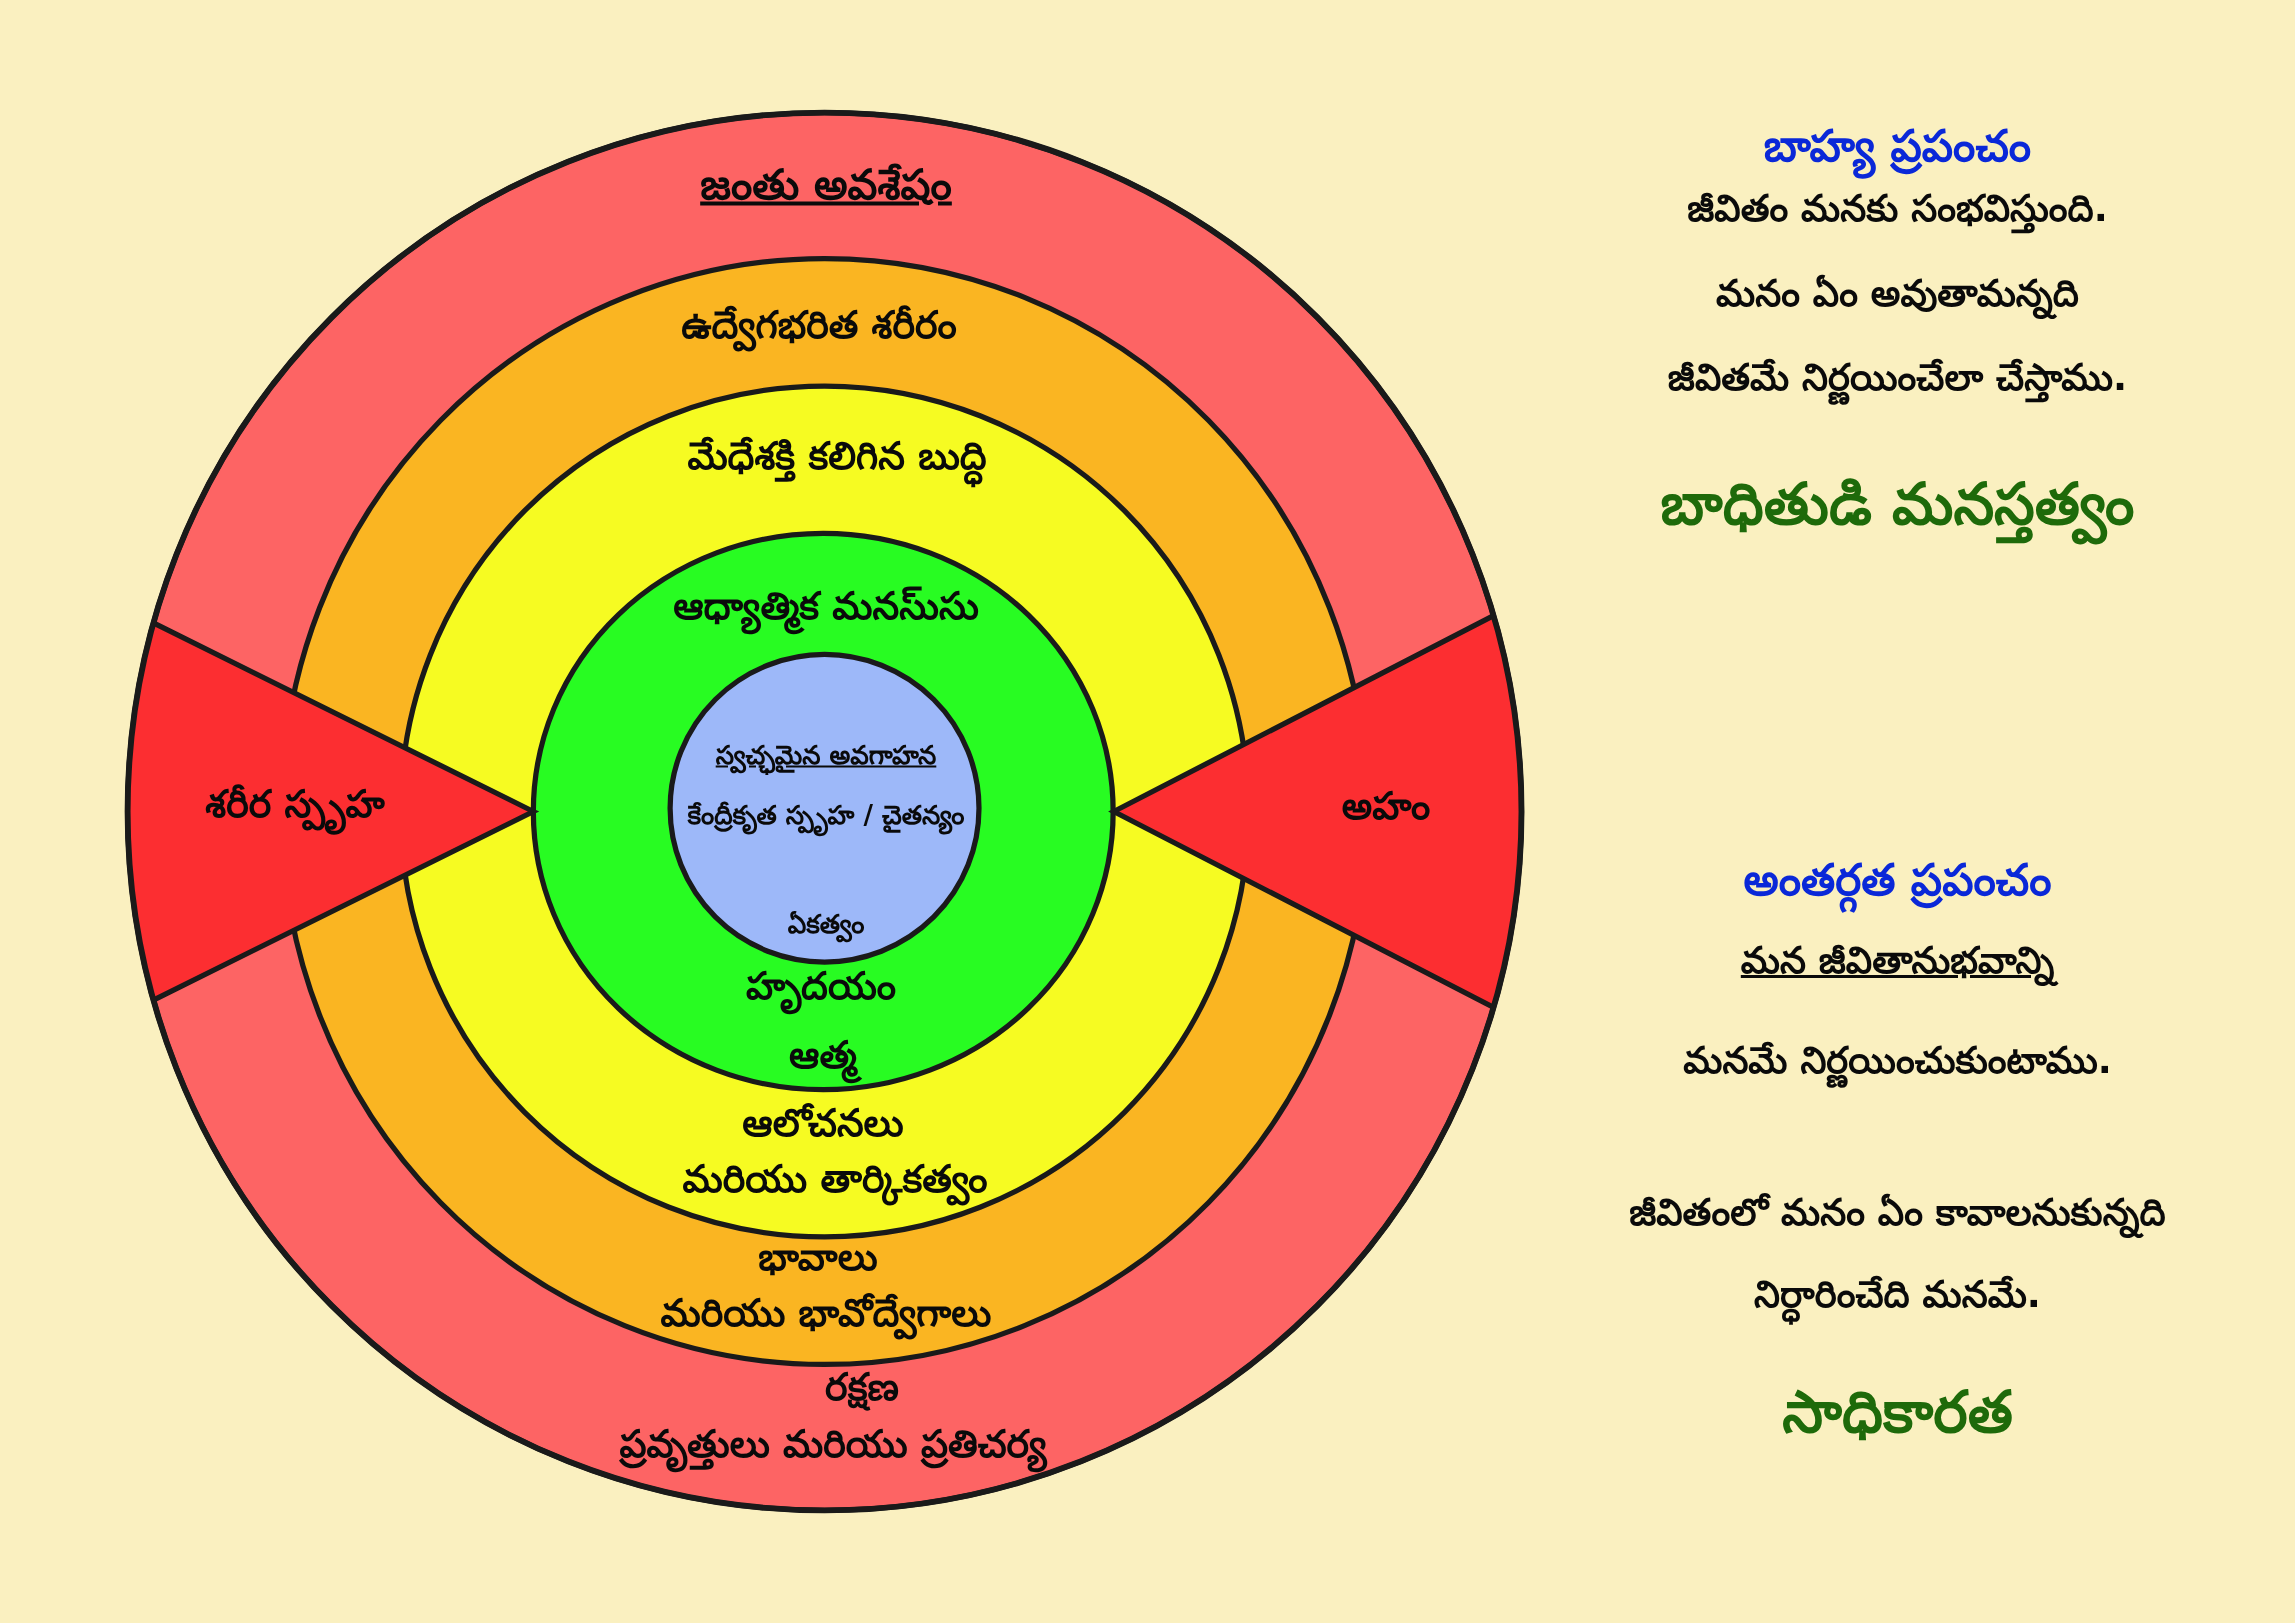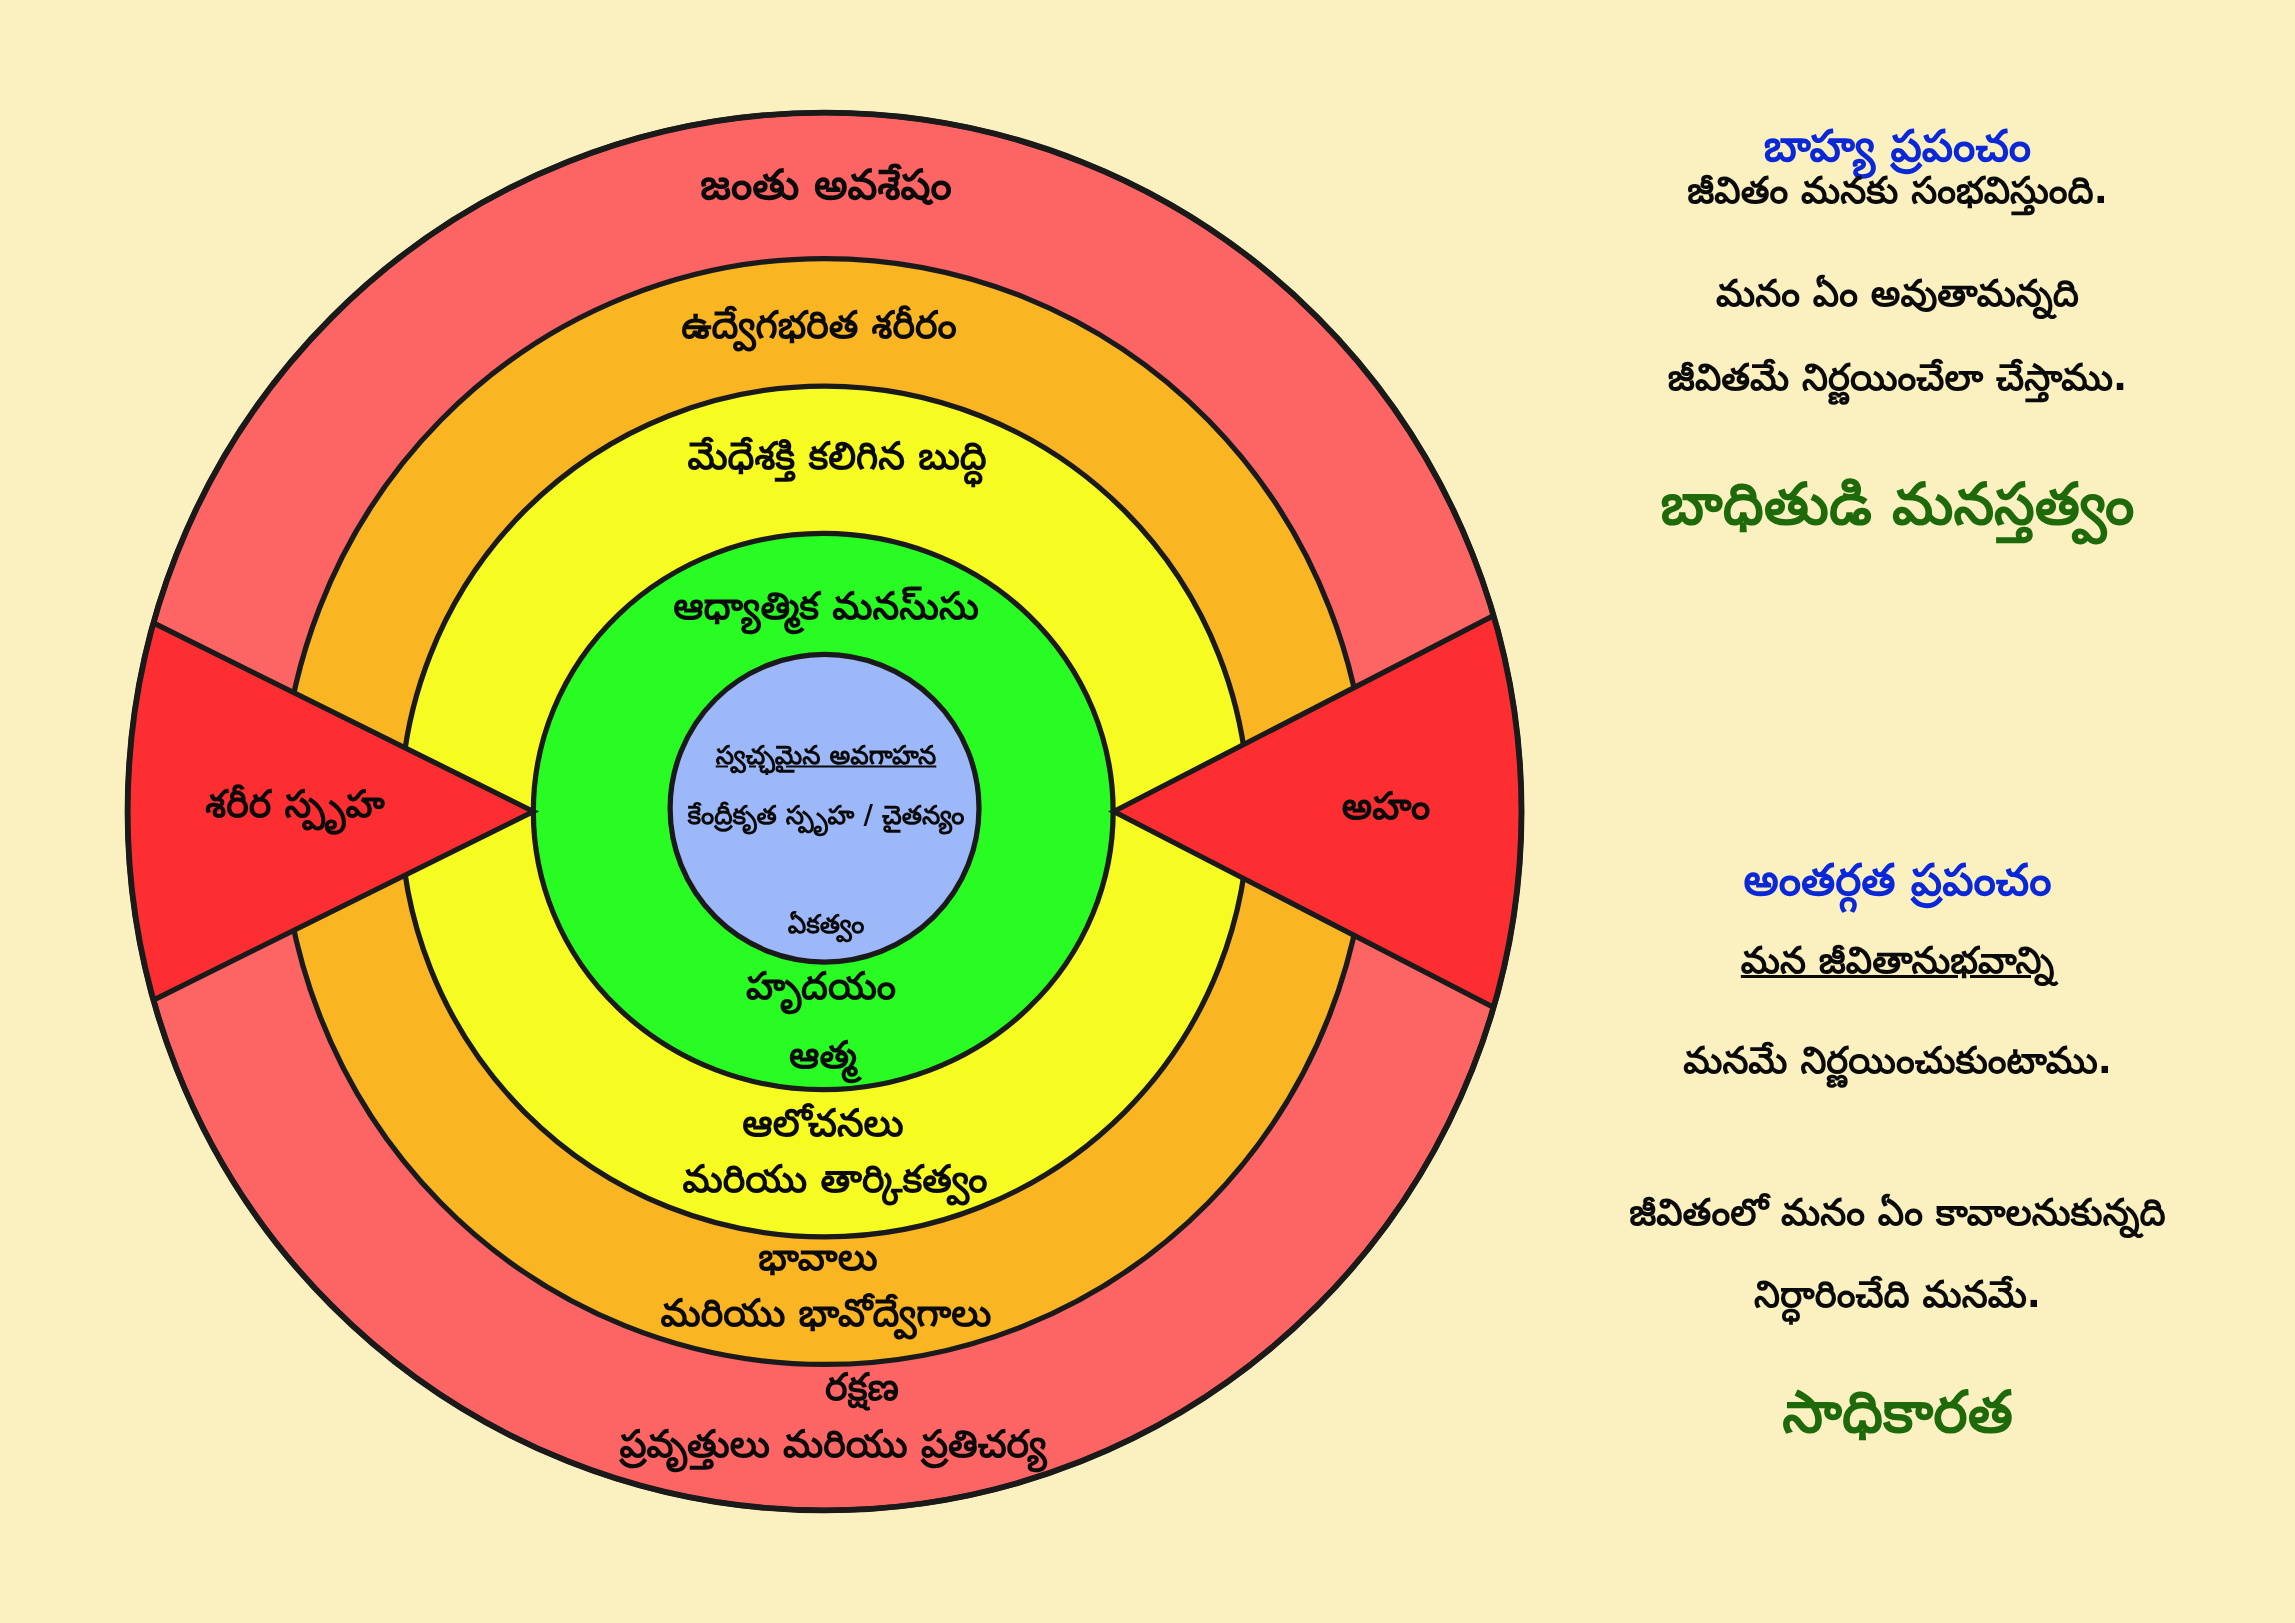--- a/index.html
+++ b/index.html
@@ -8,21 +8,21 @@
     background: #FAF0C0;
     font-family: "DejaVu Sans", sans-serif;
     position: relative;
   }
   #diagram { position: absolute; left: 0; top: 0; width: 2295px; height: 1623px; }
   .ring-label {
     position: absolute; transform: translate(-50%, -50%);
     white-space: nowrap; font-weight: bold; color: #0a0a0a;
     text-align: center; font-family: "DejaVu Sans", sans-serif;
   }
-  .lg { font-size: 42px; }
+  .lg { font-size: 42px; text-decoration: underline; }
   .md { font-size: 38px; }
   .sm { font-size: 26px; }
   .panel-line {
     position: absolute; left: 1505px; width: 785px; text-align: center;
     transform: translateY(-50%); white-space: nowrap; font-weight: bold;
     font-family: "DejaVu Sans", sans-serif;
   }
   .heading { font-size: 44px; color: #0A28D8; margin-top: 48px; }
   .body-line { font-size: 37px; color: #0a0a0a; }
   .tagline { font-size: 58px; color: #1E6A0A; }
@@ -66,21 +66,21 @@
 <div class="ring-label md" style="left:818px;top:1261px;">భావాలు</div>
 <div class="ring-label md" style="left:826px;top:1317px;">మరియు భావోద్వేగాలు</div>
 
 <div class="ring-label md" style="left:862px;top:1391px;">రక్షణ</div>
 <div class="ring-label md" style="left:833px;top:1448px;">ప్రవృత్తులు మరియు ప్రతిచర్య</div>
 
 <div class="ring-label md" style="left:295px;top:808px;">శరీర స్పృహ</div>
 <div class="ring-label md" style="left:1386px;top:810px;">అహం</div>
 
 <div class="panel-line heading" style="top: 103px; color: rgb(10, 40, 216);">బాహ్య ప్రపంచం</div>
-<div class="panel-line body-line" style="top:195px;">జీవితం మనకు సంభవిస్తుంది.</div>
+<div class="panel-line body-line" style="top:213px;">జీవితం మనకు సంభవిస్తుంది.</div>
 <div class="panel-line body-line" style="top:298px;">మనం ఏం అవుతామన్నది</div>
 <div class="panel-line body-line" style="top:382px;text-align:center;">జీవితమే నిర్ణయించేలా చేస్తాము.</div>
 <div class="panel-line tagline" style="top: 511px; color: rgb(30, 106, 10);">బాధితుడి మనస్తత్వం</div>
 
 <div class="panel-line heading" style="top: 837px; color: rgb(10, 40, 216);">అంతర్గత ప్రపంచం</div>
 <div class="panel-line body-line" style="top:965px;text-decoration:underline;">మన జీవితానుభవాన్ని</div>
 <div class="panel-line body-line" style="top:1065px;">మనమే నిర్ణయించుకుంటాము.</div>
 <div class="panel-line body-line" style="top:1217px;">జీవితంలో మనం ఏం కావాలనుకున్నది</div>
 <div class="panel-line body-line" style="top:1299px;">నిర్ధారించేది మనమే.</div>
 <div class="panel-line tagline" style="top: 1419px; color: rgb(30, 106, 10);">సాధికారత</div>

